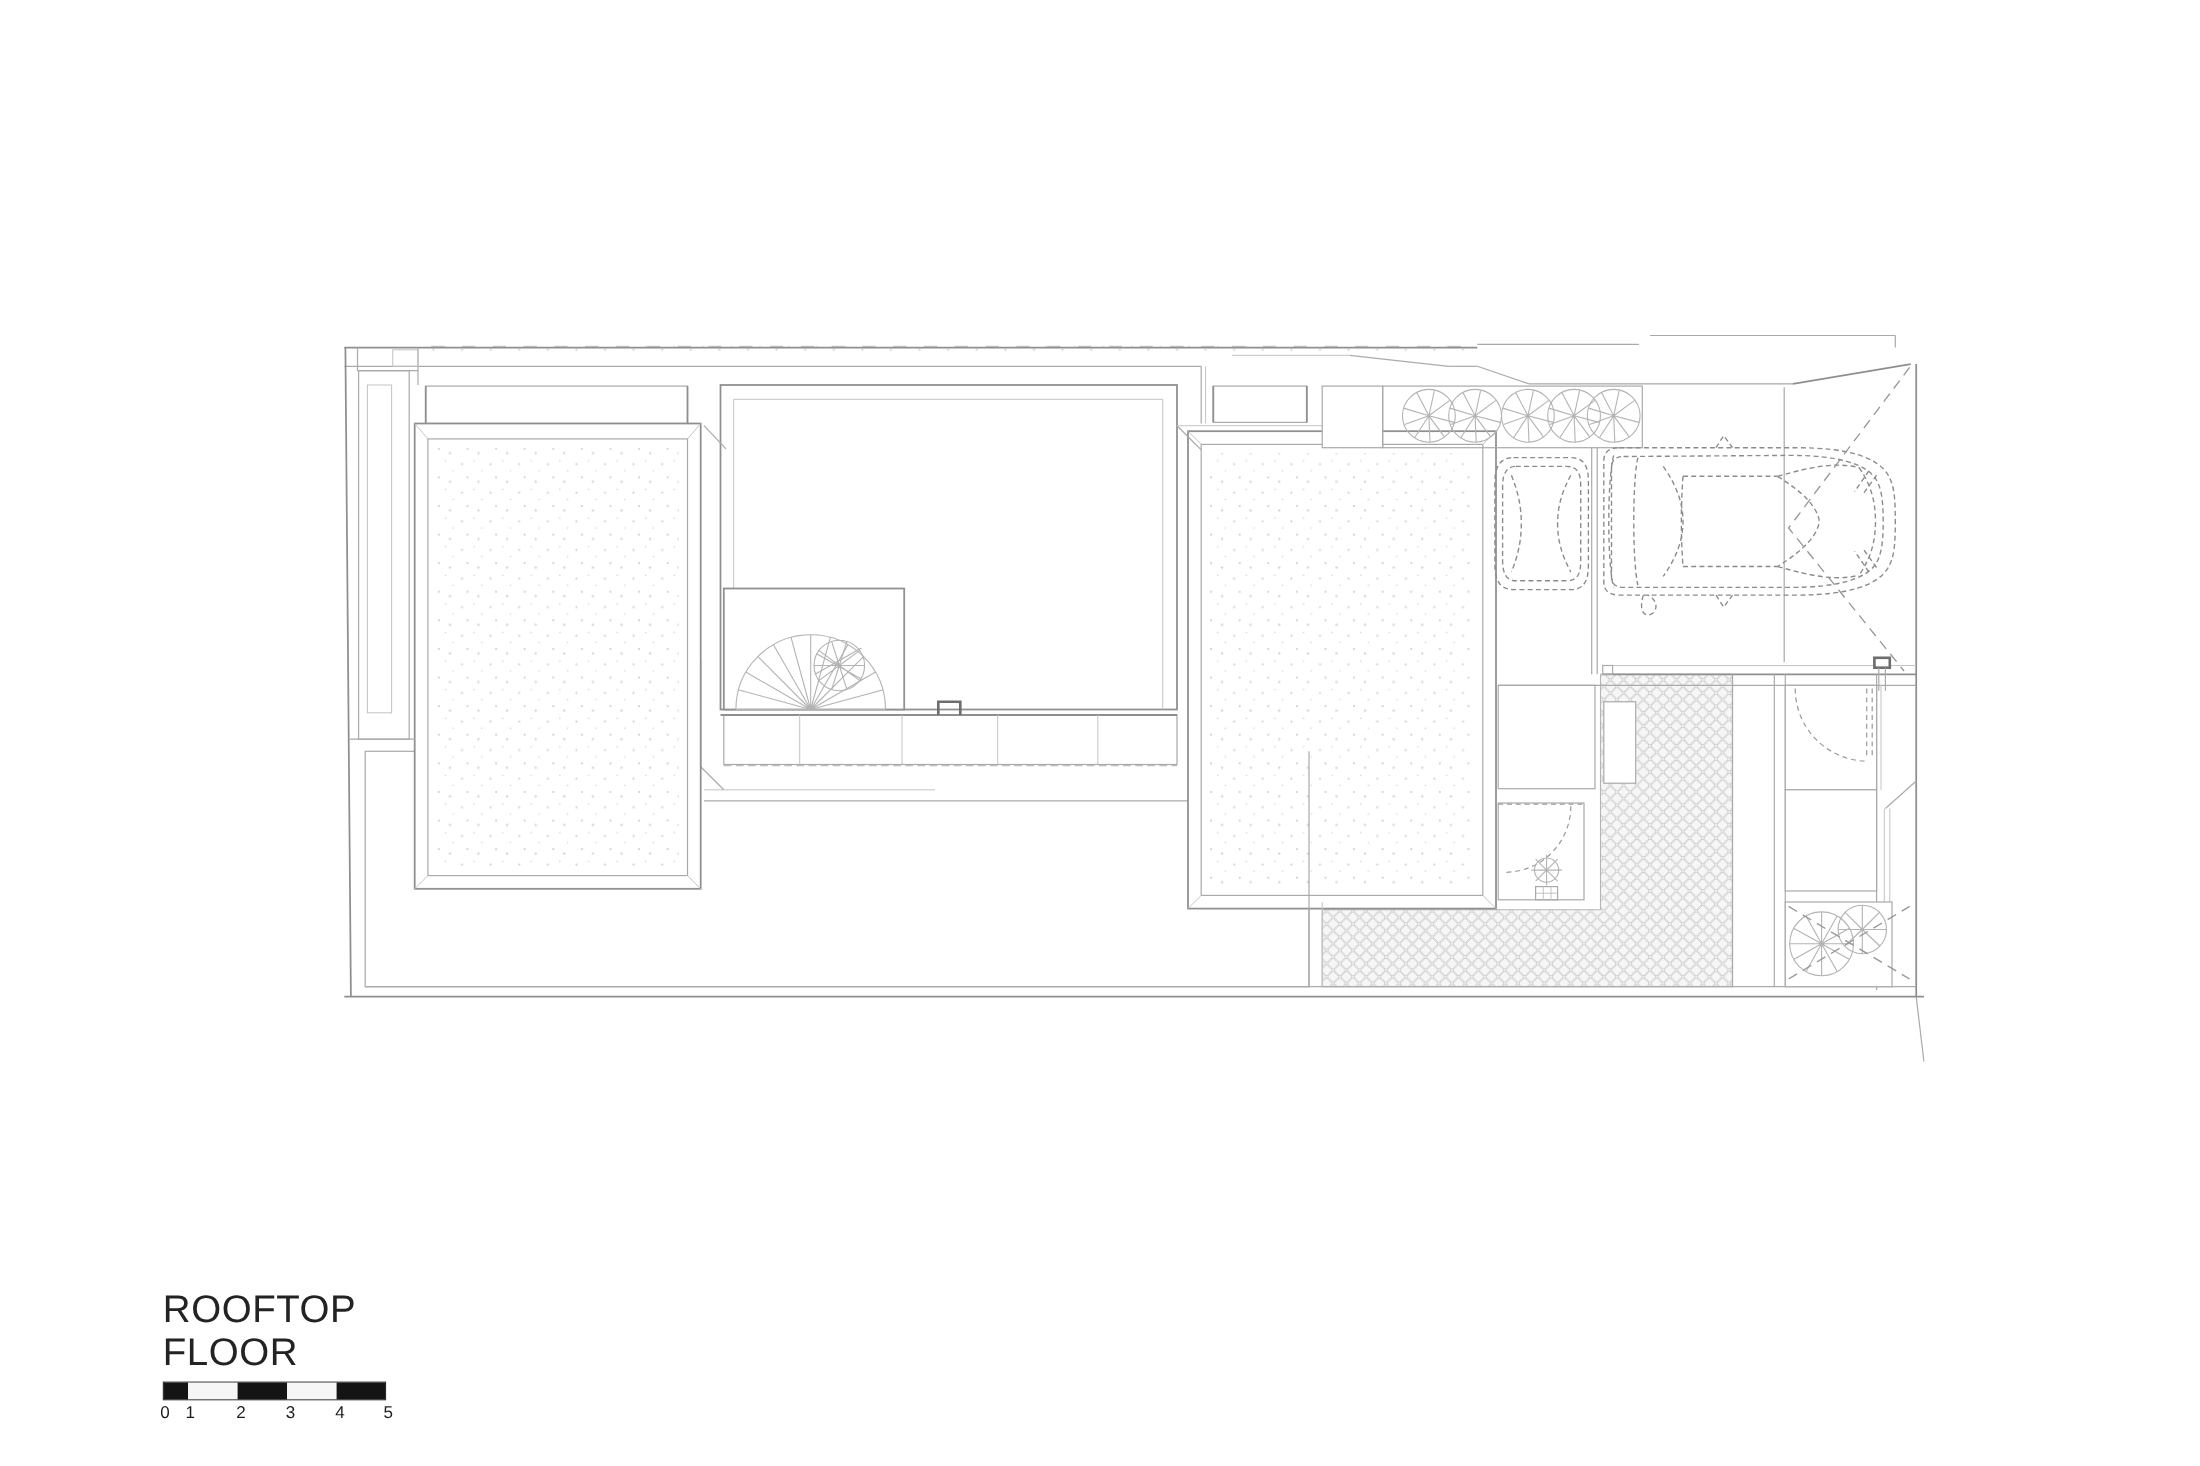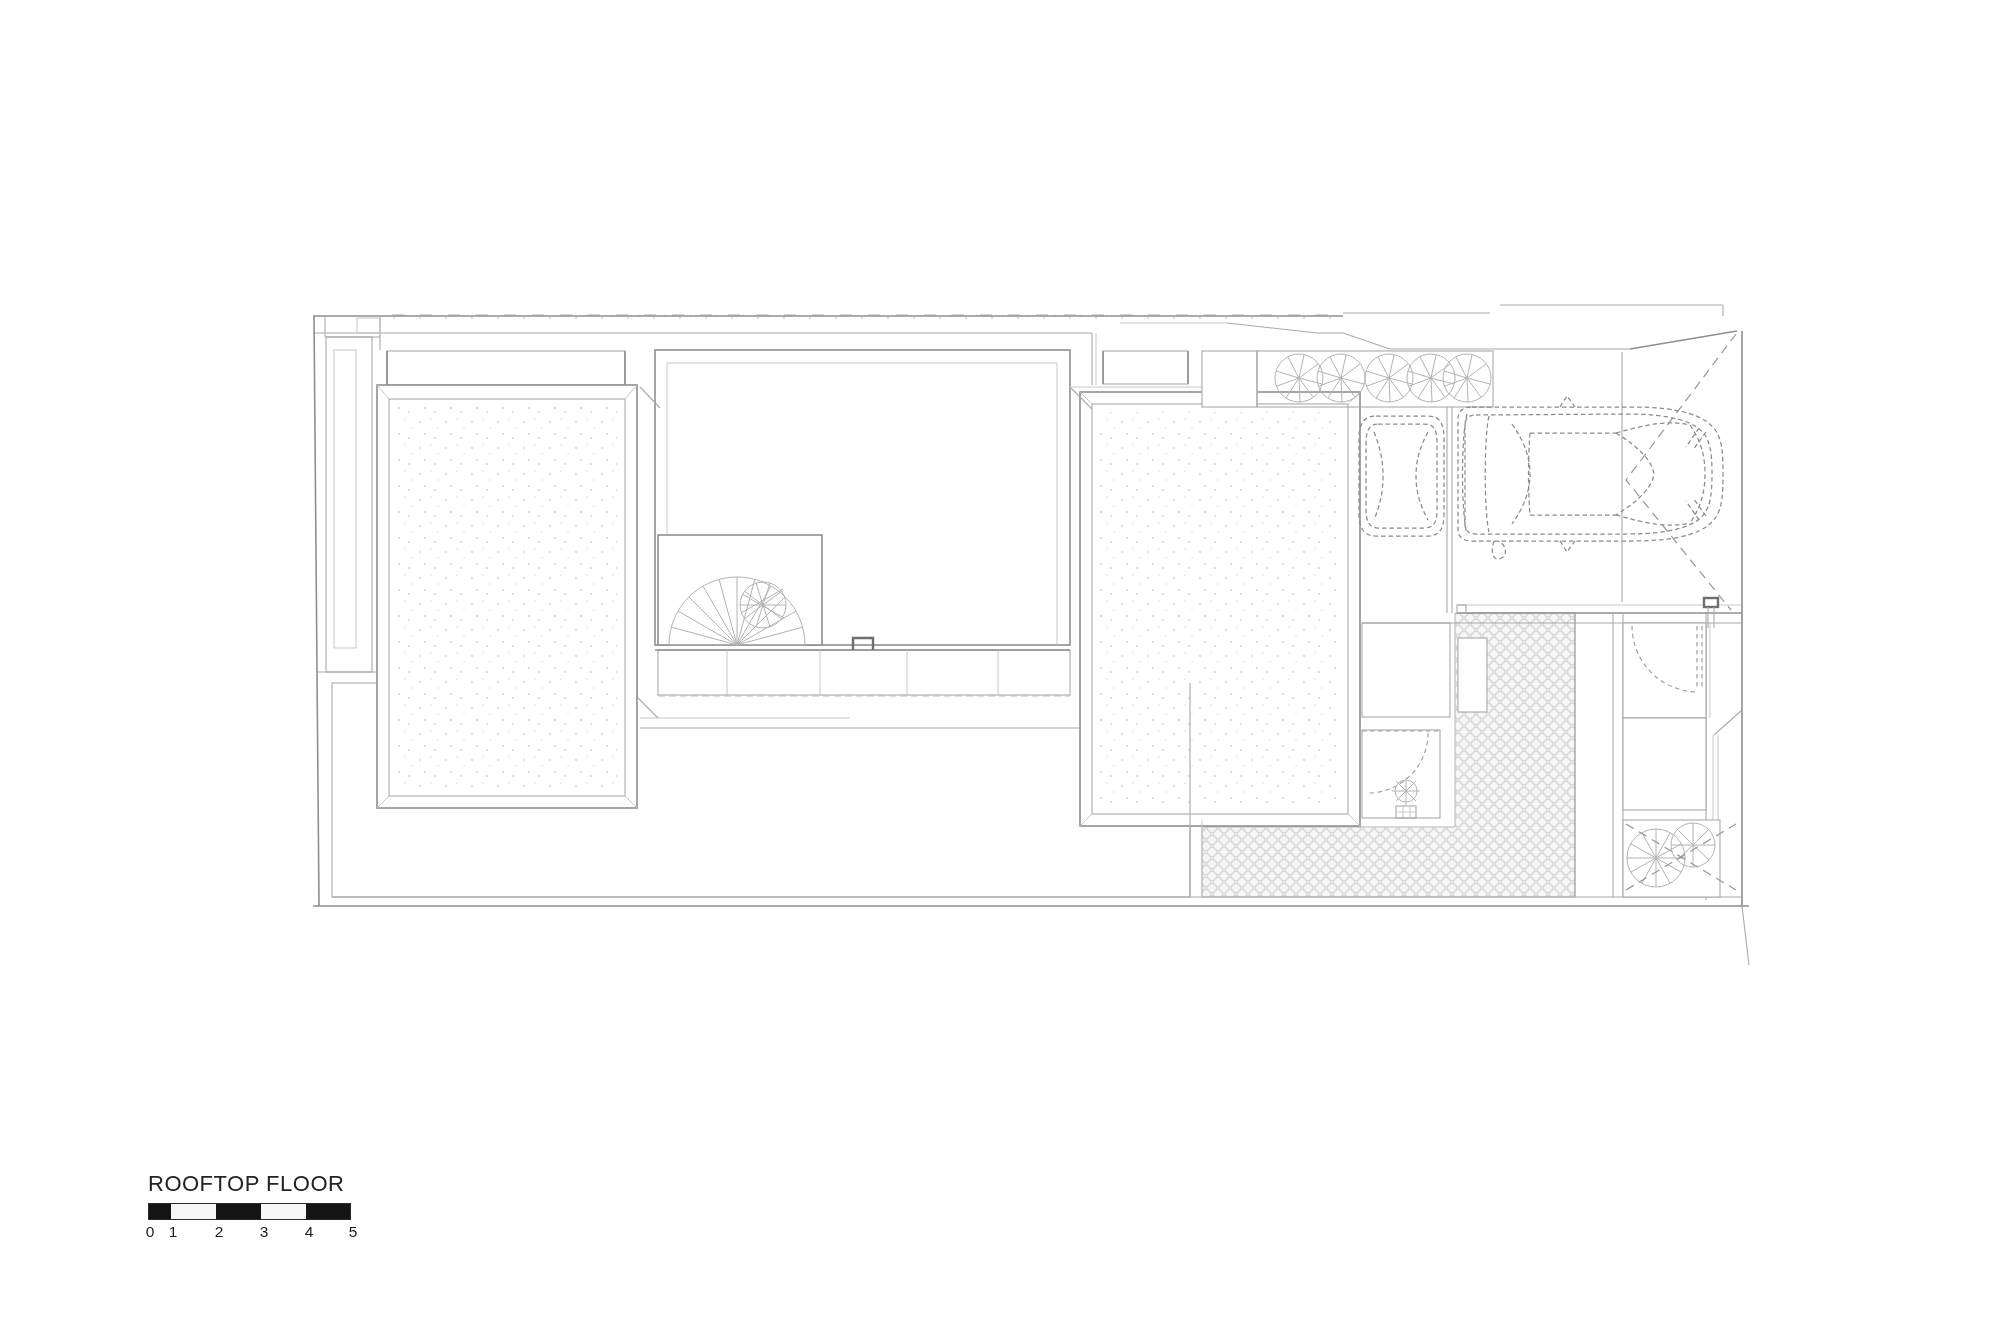--- a/index.html
+++ b/index.html
@@ -11,21 +11,21 @@
   .lt{stroke:#aaaaaa;stroke-width:1.1;fill:none;}
   .xt{stroke:#c2c2c2;stroke-width:0.9;fill:none;}
   .dk{stroke:#6e6e6e;stroke-width:2.4;fill:none;}
   .dsh{stroke:#979797;stroke-width:1.2;fill:none;stroke-dasharray:9 6;}
   .dshs{stroke:#9a9a9a;stroke-width:1.1;fill:none;stroke-dasharray:4.5 3.5;}
   .car{stroke:#8b8b8b;stroke-width:1.25;fill:none;stroke-dasharray:4.5 3;}
   .stair{stroke:#b3b3b3;stroke-width:1;fill:none;}
   .wh{fill:#ffffff;}
   
   .titleblock{position:absolute;left:148px;top:1172px;width:300px;}
-  .title{font-size:22px;color:#232323;letter-spacing:0.5px;line-height:1.1;}
+  .title{font-size:35px;color:#232323;letter-spacing:0.5px;line-height:1.1;}
   .scalebar{margin-top:7px;width:201px;height:15px;border:1.6px solid var(--bar-border,#2b2b2b);
             display:flex;background:#f4f4f4;}
   .seg{height:100%;}
   .seg.b{background:var(--bar-color,#141414);}
   .seg.w{background:#f6f6f6;}
   .s0{width:22px;} .s1{width:45px;} .s2{width:45px;} .s3{width:45px;} .s4{width:44px;}
   .labels{position:relative;height:20px;margin-top:3px;font-size:15.5px;color:#1d1d1d;}
   .labels span{position:absolute;transform:translateX(-50%);}
   .lb0{left:2px;} .lb1{left:25px;} .lb2{left:71px;} .lb3{left:116px;} .lb4{left:161px;} .lb5{left:205px;}
 </style>

